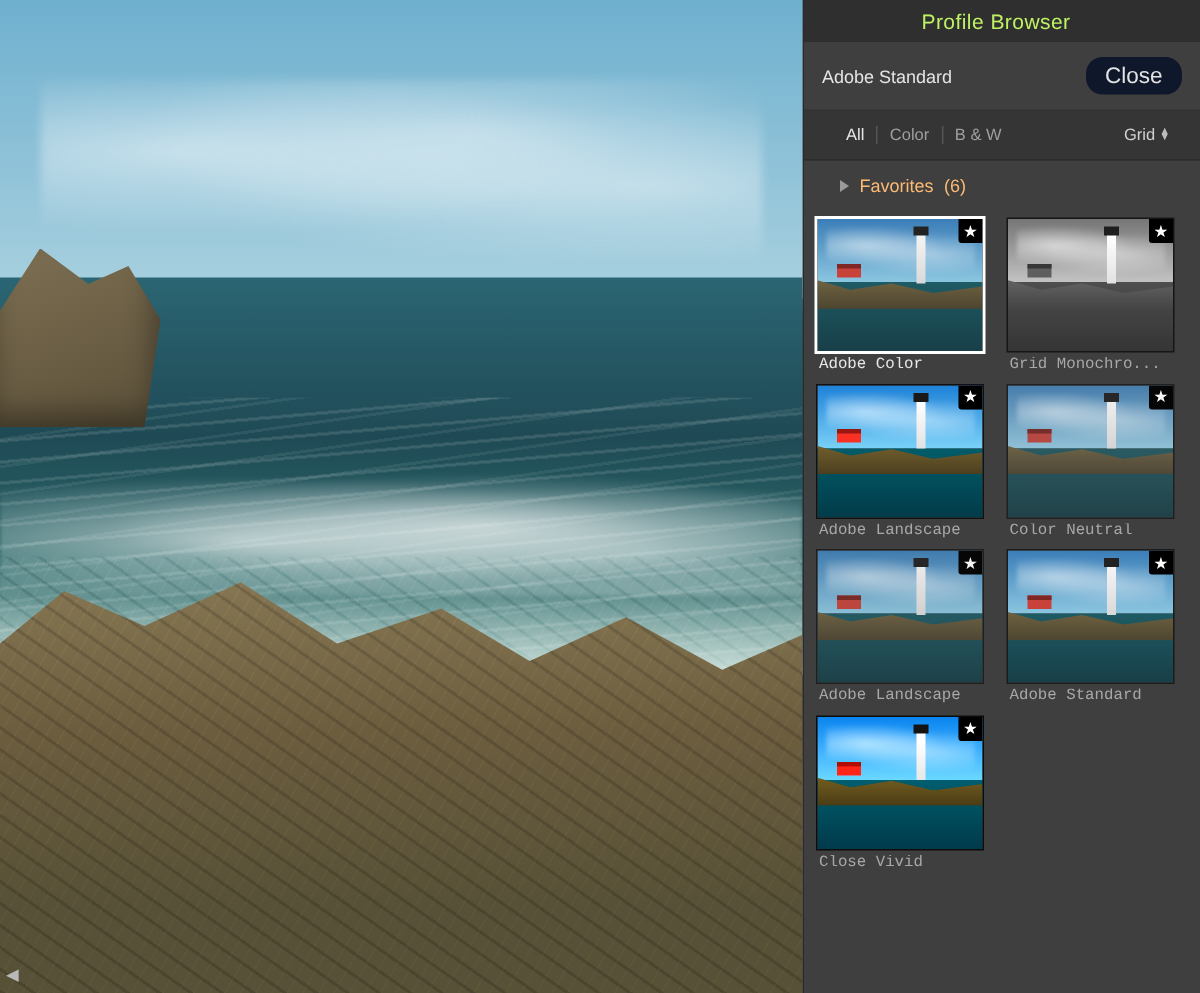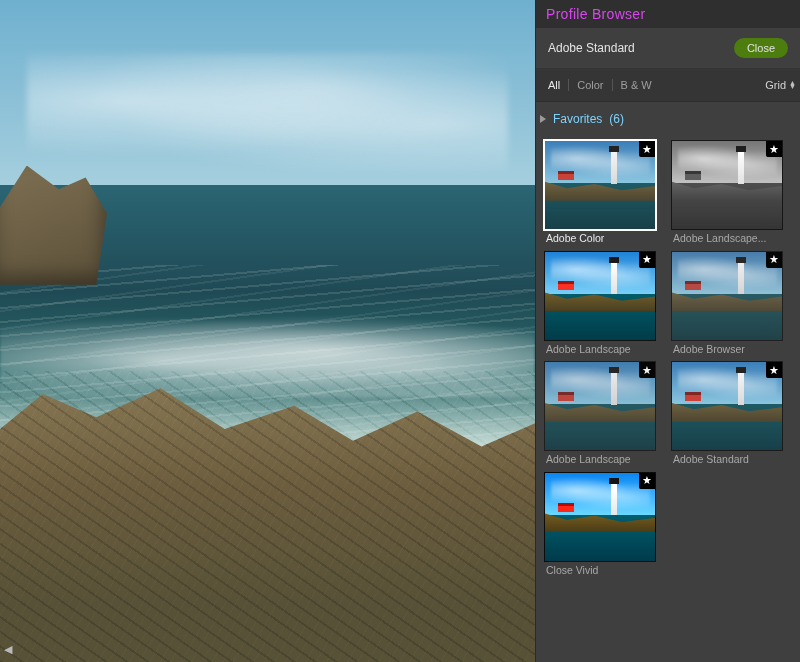--- a/index.html
+++ b/index.html
@@ -11,41 +11,41 @@
   .clouds { position:absolute; top:8%; left:5%; width:90%; height:18%; background:radial-gradient(ellipse at 20% 40%,rgba(255,255,255,.5),transparent 55%),radial-gradient(ellipse at 60% 30%,rgba(255,255,255,.35),transparent 55%),radial-gradient(ellipse at 85% 60%,rgba(255,255,255,.4),transparent 55%); filter:blur(3px); }
   .sea { position:absolute; top:28%; left:0; right:0; height:40%; background:linear-gradient(180deg,#2b6573,#1f4a55 40%,#2a6768 70%,#cfe2dc 100%); }
   .waves { position:absolute; top:40%; left:0; right:0; height:26%; background:repeating-linear-gradient(175deg,rgba(255,255,255,.25) 0 2px,transparent 2px 14px),repeating-linear-gradient(-8deg,rgba(255,255,255,.15) 0 2px,transparent 2px 18px); opacity:.5; }
   .rock-left { position:absolute; left:0; top:25%; width:20%; height:18%; background:linear-gradient(160deg,#7d6f52,#5b5039); clip-path:polygon(0 35%,25% 0,55% 20%,80% 10%,100% 40%,90% 100%,0 100%); box-shadow:inset -5px -10px 18px rgba(0,0,0,.35); }
   .rocks { position:absolute; bottom:0; left:0; right:0; height:44%; background:linear-gradient(180deg,#8a7a56,#6c5d3e 40%,#575137 80%); clip-path:polygon(0 20%,8% 8%,18% 16%,30% 6%,42% 20%,55% 12%,66% 24%,78% 14%,90% 26%,100% 18%,100% 100%,0 100%); }
   .rocktex { position:absolute; bottom:0; left:0; right:0; height:44%; background:repeating-linear-gradient(35deg,rgba(0,0,0,.15) 0 2px,transparent 2px 12px),repeating-linear-gradient(-60deg,rgba(255,255,255,.05) 0 1px,transparent 1px 9px); mix-blend-mode:overlay; }
   .foam { position:absolute; bottom:40%; left:0; right:0; height:14%; background:radial-gradient(ellipse at 30% 60%,rgba(255,255,255,.6),transparent 55%),radial-gradient(ellipse at 60% 50%,rgba(255,255,255,.55),transparent 55%),radial-gradient(ellipse at 80% 70%,rgba(255,255,255,.5),transparent 50%); filter:blur(1.5px); }
 
   
   .panel { flex:1; height:100%; background:#3f3f3f; color:#d6d6d6; display:flex; flex-direction:column; font-size:12px; border-left:1px solid #2a2a2a; }
-  .panel-title { text-align:left; padding:6px 18px 6px 10px; font-size:14px; color:#d946ef; background:#2f2f2f; letter-spacing:.3px; }
+  .panel-title { text-align:center; padding:6px 18px 6px 10px; font-size:14px; color:#bef264; background:#2f2f2f; letter-spacing:.3px; }
   .subbar { display:flex; align-items:center; justify-content:space-between; padding:10px 12px; background:#3f3f3f; border-bottom:1px solid #333; }
   .subbar .name { color:#e4e4e4; }
-  .close-btn { background:#4d7c0f; color:#e2e2e2; border:none; border-radius:11px; padding:4px 13px; font-size:11px; cursor:pointer; }
-  .filterbar { display:flex; align-items:center; padding:8px 4px; background:#353535; gap:0; font-size:11px; border-bottom:1px solid #2c2c2c; }
+  .close-btn { background:#0f172a; color:#e2e2e2; border:none; border-radius:11px; padding:4px 13px; font-size:15px; cursor:pointer; }
+  .filterbar { display:flex; align-items:center; padding:8px 20px; background:#353535; gap:0; font-size:11px; border-bottom:1px solid #2c2c2c; }
   .tab { padding:2px 8px; color:#9f9f9f; cursor:pointer; }
   .tab.active { color:#e8e8e8; }
   .sep { width:1px; height:12px; background:#555; }
   .spacer { flex:1; }
   .view-toggle { display:flex; align-items:center; gap:3px; color:#d2d2d2; cursor:pointer; }
   .arrows { display:flex; flex-direction:column; line-height:4px; font-size:7px; color:#bdbdbd; }
-  .section-head { display:flex; align-items:center; gap:7px; padding:10px 4px; color:#7dd3fc; font-size:12px; cursor:pointer; }
+  .section-head { display:flex; align-items:center; gap:7px; padding:10px 24px; color:#fdba74; font-size:12px; cursor:pointer; }
   .tri { width:0; height:0; display:inline-block; }
   .tri.right { border-top:4px solid transparent; border-bottom:4px solid transparent; border-left:6px solid #9a9a9a; }
   .tri.down { border-left:4px solid transparent; border-right:4px solid transparent; border-top:6px solid #9a9a9a; }
   .grid { display:grid; grid-template-columns:1fr 1fr; gap:6px; padding:4px 8px 10px 8px; overflow-y:auto; }
   .tile { display:flex; flex-direction:column; gap:3px; }
   .thumb { position:relative; width:112px; height:90px; border:1px solid #1b1b1b; cursor:pointer; overflow:hidden; }
   .thumb.selected { outline:2px solid #fff; outline-offset:-1px; }
   .star { position:absolute; top:0; right:0; width:16px; height:16px; background:#000; display:flex; align-items:center; justify-content:center; color:#fff; font-size:11px; border-bottom-left-radius:2px; }
-  .tlabel { font-size:10.5px; color:#a8a8a8; padding-left:2px; line-height:1.1; white-space:nowrap; overflow:hidden; text-overflow:ellipsis; }
+  .tlabel { font-size:10.5px; color:#a8a8a8; padding-left:2px; line-height:1.1; white-space:nowrap; overflow:hidden; text-overflow:ellipsis;font-family:Liberation Mono, monospace; }
   .tile.selected .tlabel { color:#e8e8e8; }
 
   
   .lh { position:absolute; inset:0; }
   .lh .tsky { position:absolute; inset:0 0 52% 0; background:linear-gradient(180deg,#3b7eb8,#8bc6e0); }
   .lh .tsea { position:absolute; top:48%; left:0; right:0; bottom:0; background:linear-gradient(180deg,#1e5b64,#183f48); }
   .lh .tland { position:absolute; left:0; right:0; top:44%; height:24%; background:linear-gradient(180deg,#726542,#4d4530); clip-path:polygon(0 10%,20% 40%,45% 20%,70% 50%,100% 30%,100% 100%,0 100%); }
   .lh .thouse { position:absolute; left:12%; top:34%; width:16px; height:9px; background:#c9423a; border-top:3px solid #7f2723; }
   .lh .tower { position:absolute; left:60%; top:10%; width:6px; height:34px; background:linear-gradient(180deg,#f6f6f6,#d9d9d9); }
   .lh .towercap { position:absolute; left:58%; top:6%; width:10px; height:6px; background:#222; }
@@ -128,21 +128,21 @@
               <div class="tsky"></div>
               <div class="clouds2"></div>
               <div class="tsea"></div>
               <div class="tland"></div>
               <div class="thouse"></div>
               <div class="tower"></div>
               <div class="towercap"></div>
             </div>
             <div class="star">★</div>
           </div>
-          <div class="tlabel">Adobe Landscape...</div>
+          <div class="tlabel">Grid Monochro...</div>
         </div>
         <div class="tile">
           <div class="thumb v-landscape">
             <div class="lh">
               <div class="tsky"></div>
               <div class="clouds2"></div>
               <div class="tsea"></div>
               <div class="tland"></div>
               <div class="thouse"></div>
               <div class="tower"></div>
@@ -158,21 +158,21 @@
               <div class="tsky"></div>
               <div class="clouds2"></div>
               <div class="tsea"></div>
               <div class="tland"></div>
               <div class="thouse"></div>
               <div class="tower"></div>
               <div class="towercap"></div>
             </div>
             <div class="star">★</div>
           </div>
-          <div class="tlabel">Adobe Browser</div>
+          <div class="tlabel">Color Neutral</div>
         </div>
         <div class="tile">
           <div class="thumb v-portrait">
             <div class="lh">
               <div class="tsky"></div>
               <div class="clouds2"></div>
               <div class="tsea"></div>
               <div class="tland"></div>
               <div class="thouse"></div>
               <div class="tower"></div>

